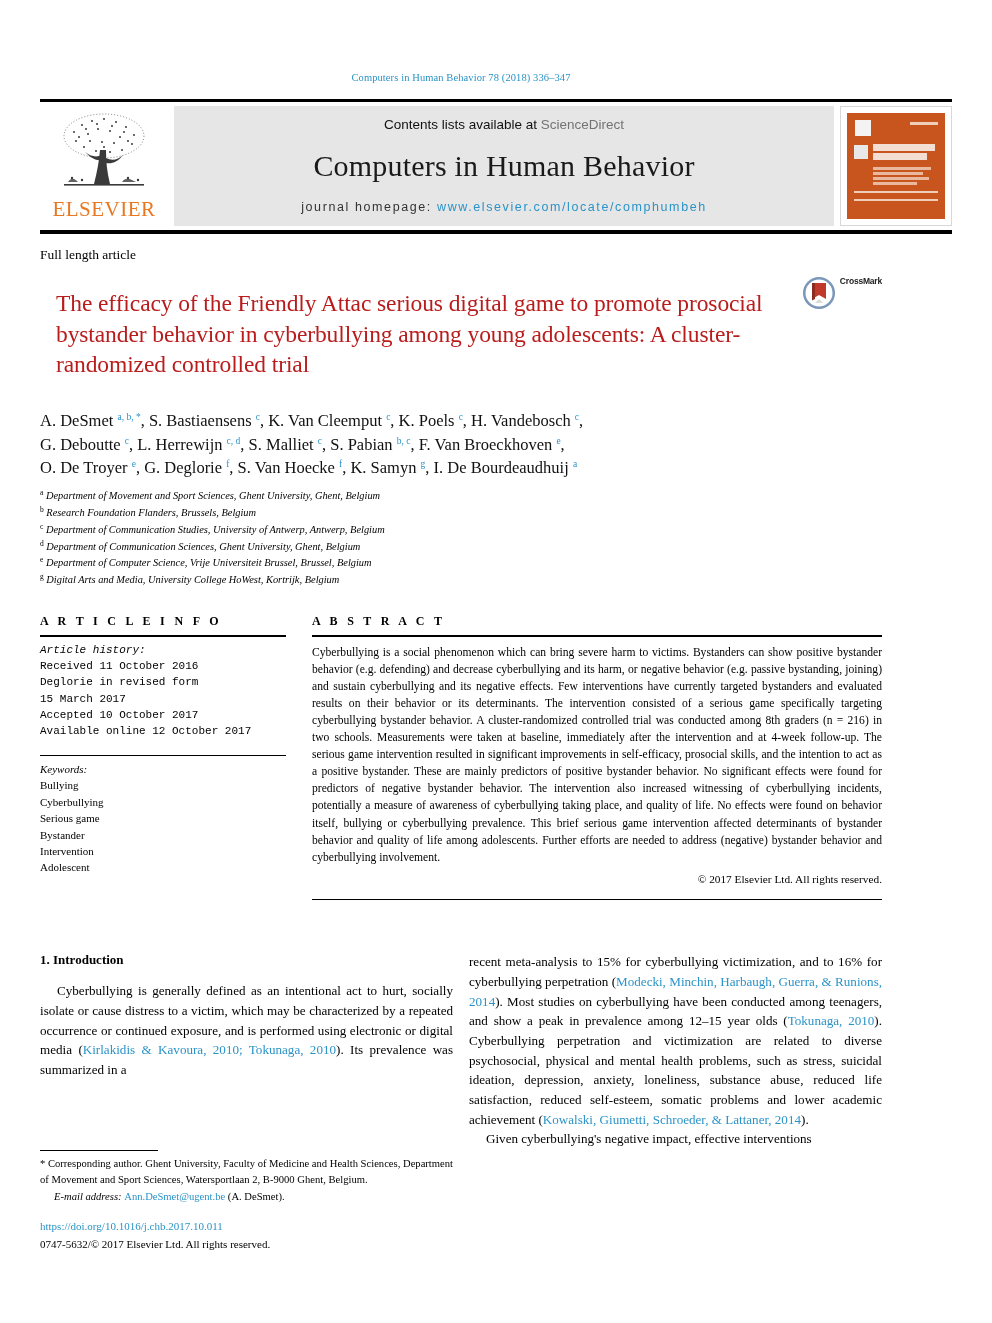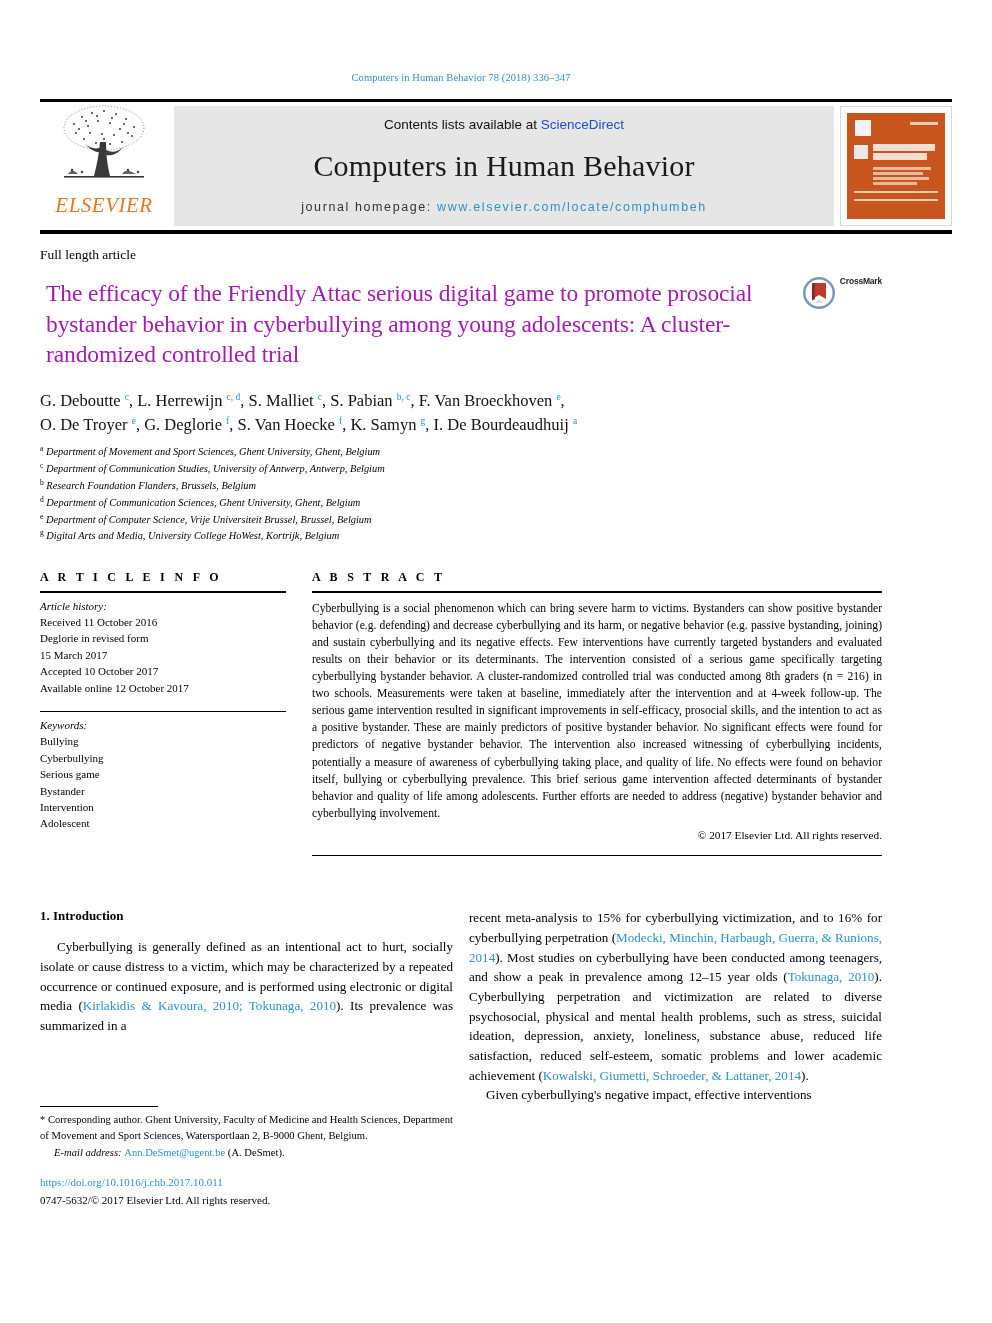--- a/index.html
+++ b/index.html
@@ -36,23 +36,22 @@
     align-items: stretch;
     height: 128px;
     width: 912px;
   }
   .elsevier-logo {
     width: 128px;
     flex: 0 0 128px;
     display: flex;
     flex-direction: column;
     align-items: center;
-    justify-content: space-between;
-    padding-bottom: 14px;
-    font-style: italic;
+    justify-content: center;
+    padding-bottom: 2px;
   }
   .tree-svg { display:block; }
   .elsevier-word {
     font-family: "Liberation Serif", serif;
     color: #E87722;
     font-size: 21px;
     letter-spacing: .5px;
     line-height: 1;
     margin-top: 1px;
   }
@@ -64,21 +63,21 @@
     justify-content: space-between;
     align-items: center;
     padding: 11px 0 12px 0;
     margin: 4px 6px 4px 6px;
   }
   .contents-line {
     font-family: "Liberation Sans", sans-serif;
     font-size: 13.5px;
     color: #111;
   }
-  .contents-line .sd-link { color: #1d4ed8; }
+  .contents-line .sd-link { color: #737373; }
   .journal-title {
     font-family: "Liberation Serif", serif;
     font-size: 30px;
     color: #1a1a1a;
     letter-spacing: .2px;
   }
   .homepage-line {
     font-family: "Liberation Sans", sans-serif;
     font-size: 12.5px;
     letter-spacing: 1.6px;
@@ -117,22 +116,22 @@
   }
 
   
   .title-row { display: flex; align-items: flex-start; margin-top: 9px; }
   .title-main { flex: 1 1 auto; max-width: 770px; }
   .paper-title {
     font-family: "Liberation Serif", serif;
     font-size: 23.5px;
     line-height: 1.30;
     font-weight: normal;
-    margin: 6px;
-    color: #a21caf;
+    margin: 16px;
+    color: #b91c1c;
     letter-spacing: -0.1px;
   }
   .crossmark {
     flex: 0 0 auto;
     display: flex;
     align-items: flex-start;
     gap: 4px;
     margin-top: 4px;
     margin-left: 10px;
   }
@@ -178,21 +177,21 @@
     font-family: "Liberation Serif", serif;
     font-size: 12px;
     font-weight: bold;
     letter-spacing: 3.3px;
     color: #000;
     margin-bottom: 6px;
   }
   .hr-thin { height: 1.6px; background: #000; }
   .hr-thin-light { height: 1.2px; background: #000; }
   .hist-block {
-    font-family: Liberation Serif, serif;
+    font-family: Liberation Mono, monospace;
     font-size: 11px;
     line-height: 1.49;
     padding-top: 5px;
     color: #000;
   }
   .hist-block .lbl { font-style: italic; }
   .kw-block {
     font-family: "Liberation Serif", serif;
     font-size: 11px;
     line-height: 1.49;
@@ -373,28 +372,29 @@
         <circle cx="17" cy="17" r="13.5" fill="#ffffff"></circle>
         <path d="M10 7 h14 v16 l-7 -4 l-7 4 Z" fill="#c0392b"></path>
         <path d="M10 7 h3 v16 l-3 1.5 Z" fill="#8e2b20"></path>
         <path d="M13 27 l4 -4 l4 4 Z" fill="#dadada"></path>
       </svg>
       <span class="crossmark-label">CrossMark</span>
     </div>
   </div>
 
   <div class="authors">
+    <div><span>A. DeSmet </span><sup>a, b, *</sup><span>, S. Bastiaensens </span><sup>c</sup><span>, K. Van Cleemput </span><sup>c</sup><span>, K. Poels </span><sup>c</sup><span>, H. Vandebosch </span><sup>c</sup><span>,</span></div>
     <div><span>G. Deboutte </span><sup>c</sup><span>, L. Herrewijn </span><sup>c, d</sup><span>, S. Malliet </span><sup>c</sup><span>, S. Pabian </span><sup>b, c</sup><span>, F. Van Broeckhoven </span><sup>e</sup><span>,</span></div>
     <div><span>O. De Troyer </span><sup>e</sup><span>, G. Deglorie </span><sup>f</sup><span>, S. Van Hoecke </span><sup>f</sup><span>, K. Samyn </span><sup>g</sup><span>, I. De Bourdeaudhuij </span><sup>a</sup></div>
   </div>
 
   <div class="affiliations">
     <div><sup>a</sup> <span>Department of Movement and Sport Sciences, Ghent University, Ghent, Belgium</span></div>
+    <div><sup>b</sup> <span>Research Foundation Flanders, Brussels, Belgium</span></div>
     <div><sup>c</sup> <span>Department of Communication Studies, University of Antwerp, Antwerp, Belgium</span></div>
-    <div><sup>b</sup> <span>Research Foundation Flanders, Brussels, Belgium</span></div>
     <div><sup>d</sup> <span>Department of Communication Sciences, Ghent University, Ghent, Belgium</span></div>
     <div><sup>e</sup> <span>Department of Computer Science, Vrije Universiteit Brussel, Brussel, Belgium</span></div>
     <div><sup>g</sup> <span>Digital Arts and Media, University College HoWest, Kortrijk, Belgium</span></div>
   </div>
 
   <div class="info-abstract">
 
     <div class="col-info">
       <div class="sec-head">A R T I C L E  I N F O</div>
       <div class="hr-thin"></div>

